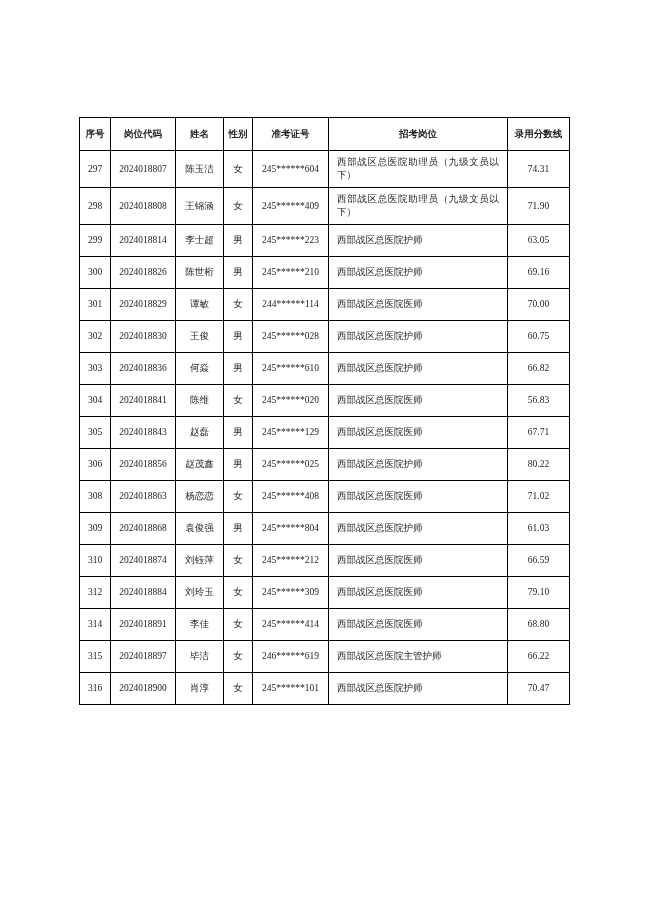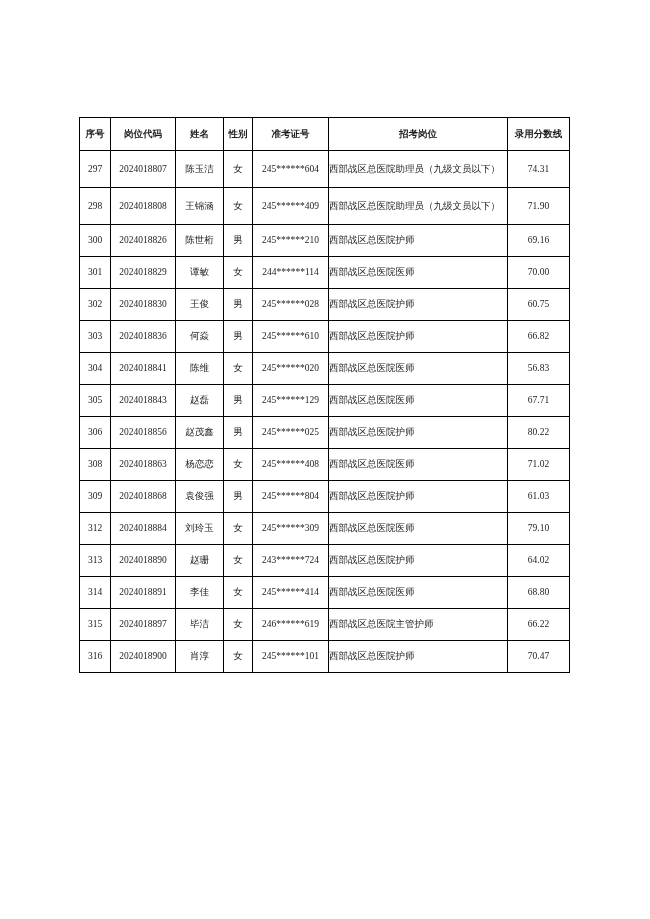--- a/index.html
+++ b/index.html
@@ -38,21 +38,21 @@
   }
   table.roster thead tr { height: 33px; }
   table.roster tbody tr { height: 32px; }
   table.roster tbody tr.tall { height: 37px; }
   table.roster th {
     font-weight: bold;
   }
   table.roster td.col-position {
     text-align: justify;
     text-align-last: left;
-    padding: 1px 0;
+    padding: 1px 8px;
     font-family: Liberation Mono, monospace;
   }
   
   col.c-seq     { width: 31px; }
   col.c-code    { width: 65px; }
   col.c-name    { width: 48px; }
   col.c-gender  { width: 29px; }
   col.c-ticket  { width: 76px; }
   col.c-position{ width: 179px; }
   col.c-score   { width: 62px; }
@@ -95,20 +95,29 @@
         <tr class="tall">
           <td>298</td>
           <td>2024018808</td>
           <td>王锦涵</td>
           <td>女</td>
           <td>245******409</td>
           <td class="col-position">西部战区总医院助理员（九级文员以下）</td>
           <td>71.90</td>
         </tr>
         <tr>
+          <td>299</td>
+          <td>2024018814</td>
+          <td>李士超</td>
+          <td>男</td>
+          <td>245******223</td>
+          <td class="col-position">西部战区总医院护师</td>
+          <td>63.05</td>
+        </tr>
+        <tr>
           <td>300</td>
           <td>2024018826</td>
           <td>陈世桁</td>
           <td>男</td>
           <td>245******210</td>
           <td class="col-position">西部战区总医院护师</td>
           <td>69.16</td>
         </tr>
         <tr>
           <td>301</td>
@@ -176,36 +185,36 @@
         <tr>
           <td>309</td>
           <td>2024018868</td>
           <td>袁俊强</td>
           <td>男</td>
           <td>245******804</td>
           <td class="col-position">西部战区总医院护师</td>
           <td>61.03</td>
         </tr>
         <tr>
+          <td>310</td>
+          <td>2024018874</td>
+          <td>刘钰萍</td>
+          <td>女</td>
+          <td>245******212</td>
+          <td class="col-position">西部战区总医院医师</td>
+          <td>66.59</td>
+        </tr>
+        <tr>
           <td>312</td>
           <td>2024018884</td>
           <td>刘玲玉</td>
           <td>女</td>
           <td>245******309</td>
           <td class="col-position">西部战区总医院医师</td>
           <td>79.10</td>
-        </tr>
-        <tr>
-          <td>313</td>
-          <td>2024018890</td>
-          <td>赵珊</td>
-          <td>女</td>
-          <td>243******724</td>
-          <td class="col-position">西部战区总医院护师</td>
-          <td>64.02</td>
         </tr>
         <tr>
           <td>314</td>
           <td>2024018891</td>
           <td>李佳</td>
           <td>女</td>
           <td>245******414</td>
           <td class="col-position">西部战区总医院医师</td>
           <td>68.80</td>
         </tr>

